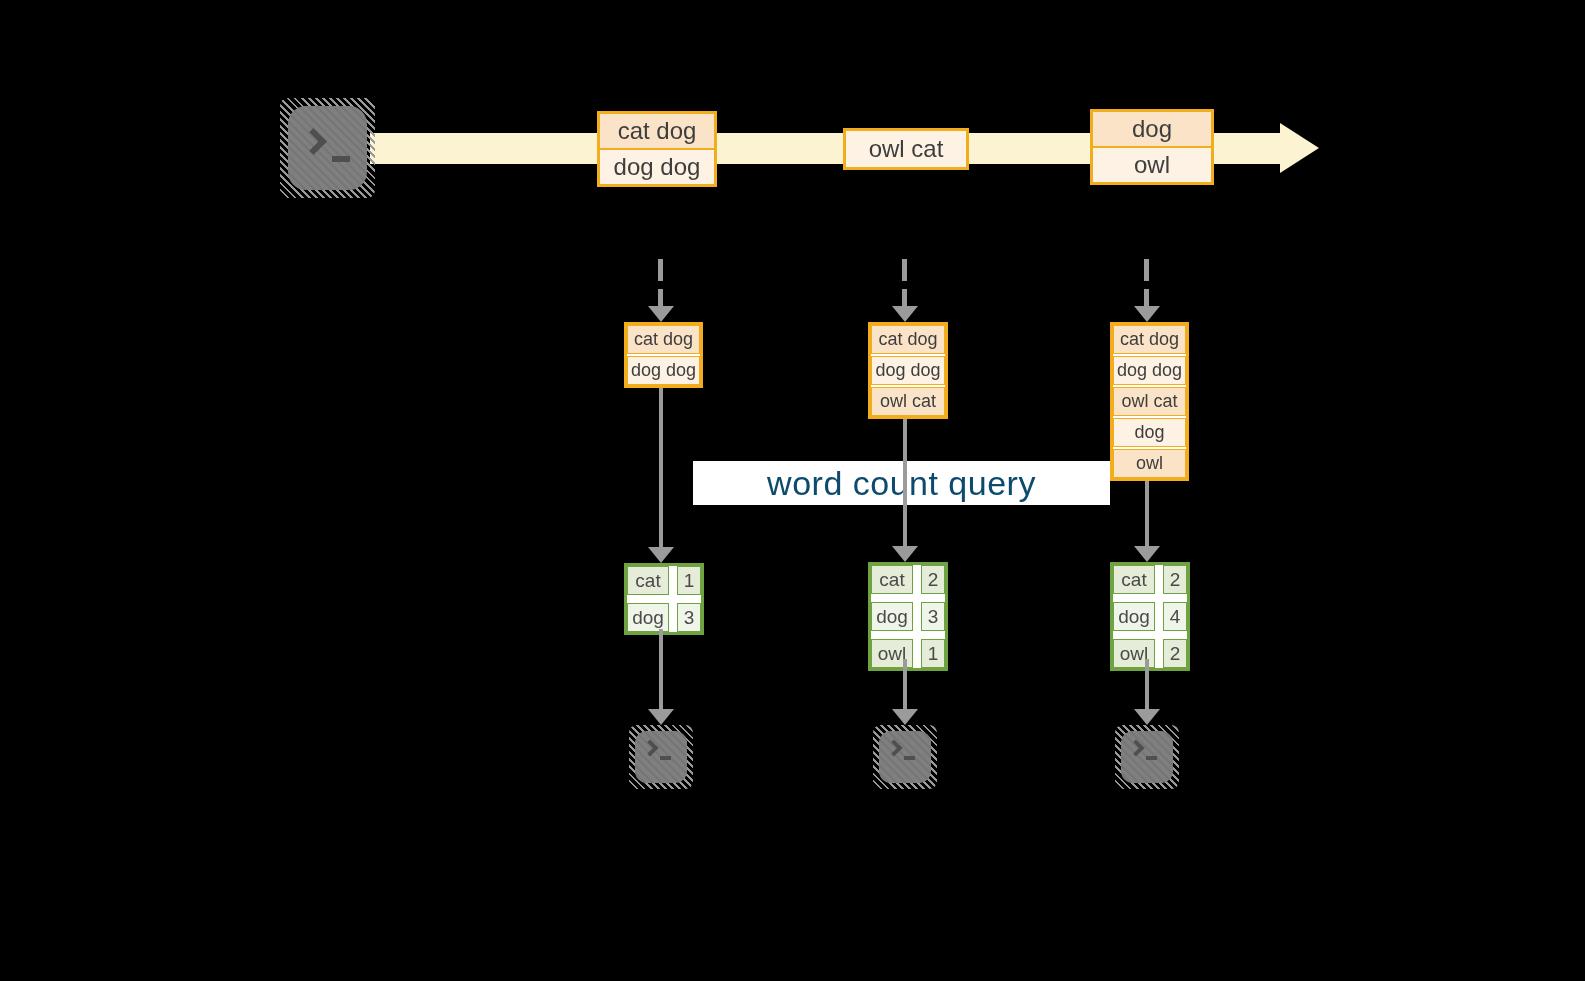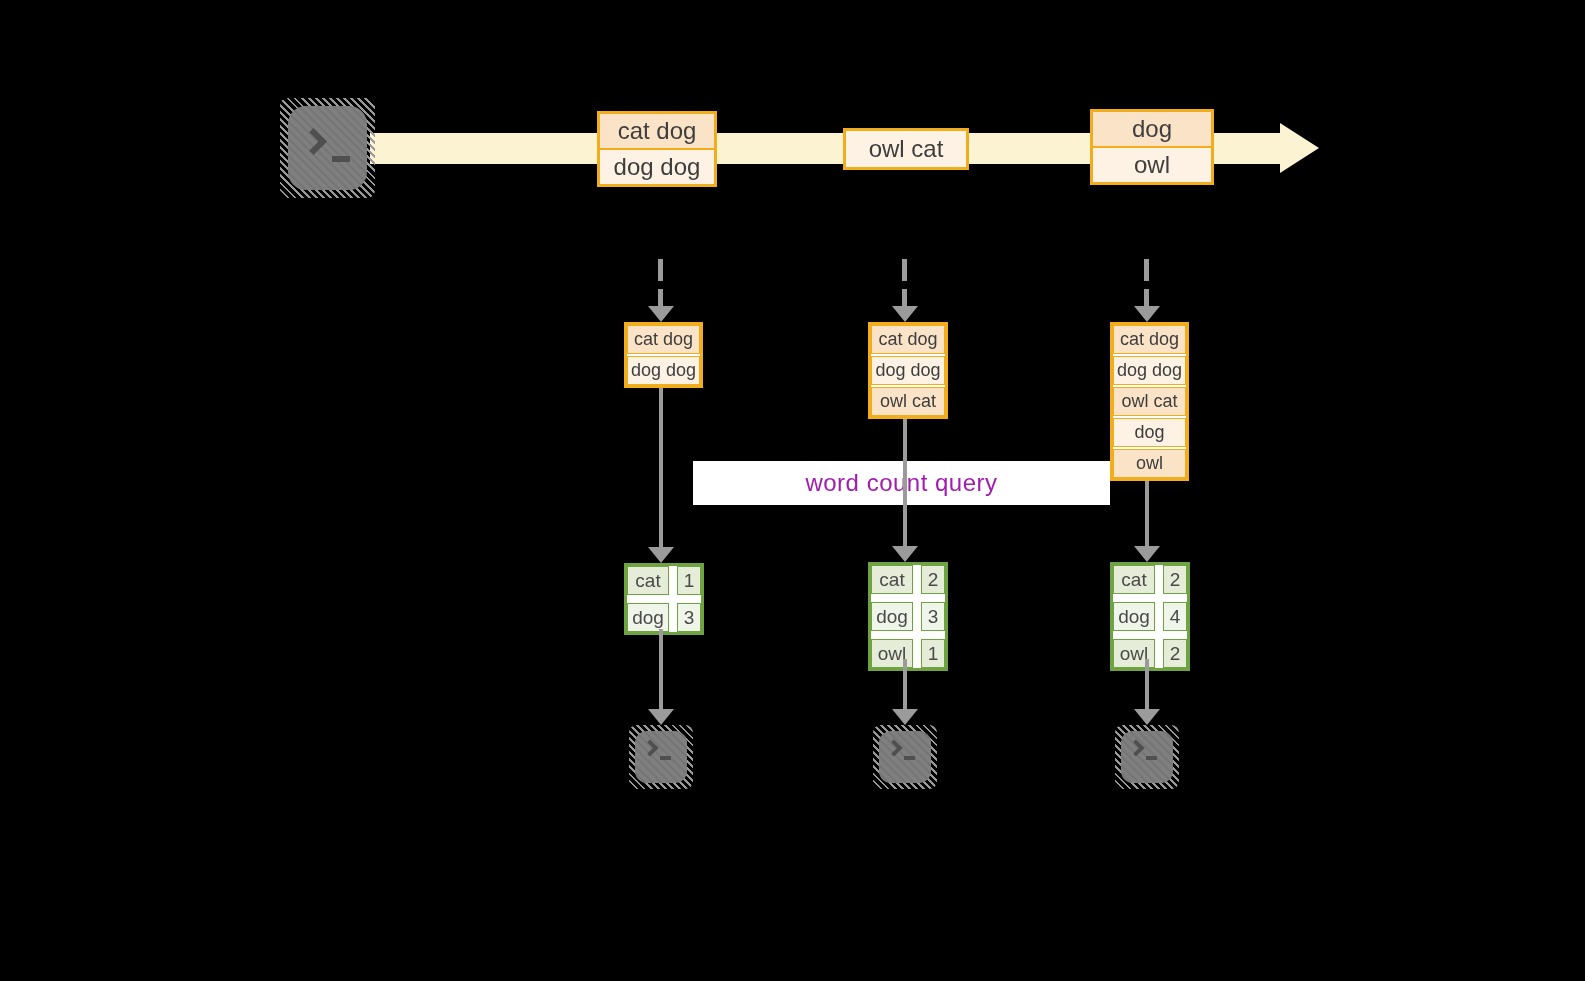--- a/index.html
+++ b/index.html
@@ -30,21 +30,21 @@
   .gfill-a{background:var(--green_light);} .gfill-b{background:var(--green_lighter);}
 
   
   .vline{width:4px;background:var(--gray);}
   .dashline{width:5px;background:repeating-linear-gradient(180deg,var(--gray) 0 22px,transparent 22px 30px);}
   .tri-down{width:0;height:0;border-left:13px solid transparent;border-right:13px solid transparent;
             border-top:16px solid var(--gray);}
 
   
   .qband{background:var(--query_bg);display:flex;align-items:center;justify-content:center;}
-  .qband span{font-size:24px;color:#a21caf;letter-spacing:0.5px;}
+  .qband span{font-size:34px;color:#0c4a6e;letter-spacing:0.5px;}
 
   
   .sketch{background:repeating-linear-gradient(45deg,#9a9a9a 0 2px,transparent 2px 5px);border-radius:8px;}
   .term{position:absolute;background:var(--icon_gray);
         background-image:repeating-linear-gradient(45deg,rgba(0,0,0,0.07) 0 2px,transparent 2px 6px);}
   .term.big{inset:8px;border-radius:18px;}
   .term.small{inset:6px;border-radius:12px;}
   .chev{position:absolute;border-top:6px solid #4F4F4F;border-right:6px solid #4F4F4F;transform:rotate(45deg);}
   .chev.big{width:13px;height:13px;left:16px;top:26px;}
   .chev.small{width:8px;height:8px;border-width:4px;left:9px;top:11px;}

